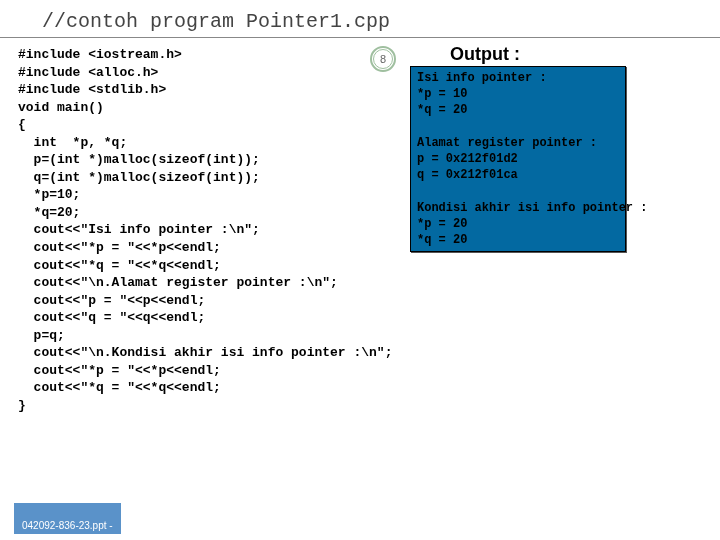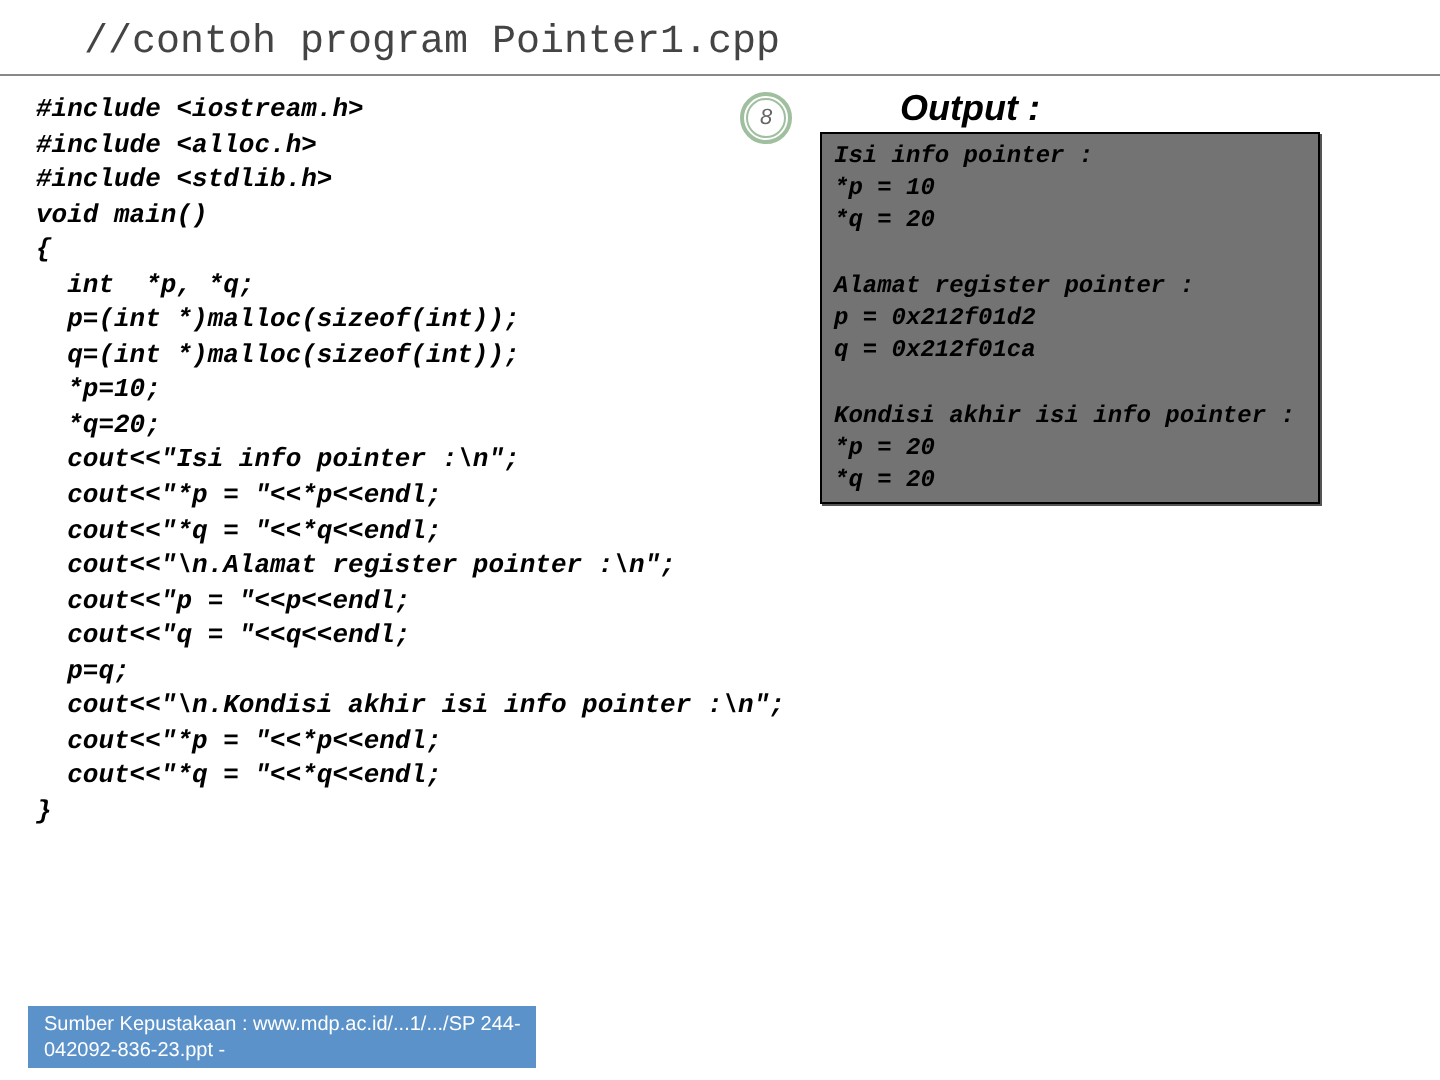--- a/index.html
+++ b/index.html
@@ -1,25 +1,25 @@
 <!DOCTYPE html>
 <html><head>
 <meta charset="utf-8">
 <style>
   * { margin:0; padding:0; box-sizing:border-box; }
   body { width:720px; height:540px; background:#fff; font-family:"Courier New",monospace; position:relative; overflow:hidden; }
   .title { font-family:"Courier New",monospace; font-size:20px; color:#444; padding:10px 0 4px 42px; }
   .hr { border:0; border-top:1px solid #888; margin:0; }
-  .main { position:relative; padding:8px 0 0 18px;font-style:italic; }
+  .main { position:relative; padding:8px 0 0 18px; }
   .code { font-family:"Courier New",monospace; font-size:13px; font-weight:bold; color:#000; line-height:1.35; white-space:pre; }
   .badge { position:absolute; left:370px; top:8px; width:26px; height:26px; }
   .badge .outer { position:absolute; width:26px; height:26px; border:2px solid #9fbf9f; border-radius:50%; }
   .badge .inner { position:absolute; width:20px; height:20px; left:3px; top:3px; border:1px solid #9fbf9f; border-radius:50%; display:flex; align-items:center; justify-content:center; font-family:Arial,sans-serif; font-size:11px; color:#666; }
   .out-label { position:absolute; left:450px; top:6px; font-family:Arial,sans-serif; font-weight:bold; font-size:18px; color:#000; }
-  .out-box { position:absolute; left:410px; top:28px; width:250px; border:1px solid #000; background:#737373; padding:3px 6px; font-family:"Courier New",monospace; font-size:12px; font-weight:bold; line-height:1.35; white-space:pre; box-shadow:1px 1px 0 #555; }
+  .out-box { position:absolute; left:410px; top:28px; width:216px; border:1px solid #000; background:#0369a1; padding:3px 6px; font-family:"Courier New",monospace; font-size:12px; font-weight:bold; line-height:1.35; white-space:pre; box-shadow:1px 1px 0 #555; }
   .foot { position:absolute; left:14px; bottom:6px; background:#5a92c9; color:#fff; font-family:Arial,sans-serif; font-size:10px; padding:4px 8px 2px 8px; line-height:1.25; }
 </style>
 </head>
 <body>
 
 <div class="title">//contoh program Pointer1.cpp</div>
 <hr class="hr">
 
 <div class="main">
   <div class="code">#include &lt;iostream.h&gt;
@@ -57,15 +57,15 @@
 Alamat register pointer :
 p = 0x212f01d2
 q = 0x212f01ca
 
 Kondisi akhir isi info pointer :
 *p = 20
 *q = 20</div>
 </div>
 
 <div class="foot">
-  <span>Sumber Kepustakaan : www.mdp.ac.id/...1/.../SP 244-</span><br>
+  <br>
   <span>042092-836-23.ppt -</span>
 </div>
 
 </body></html>

